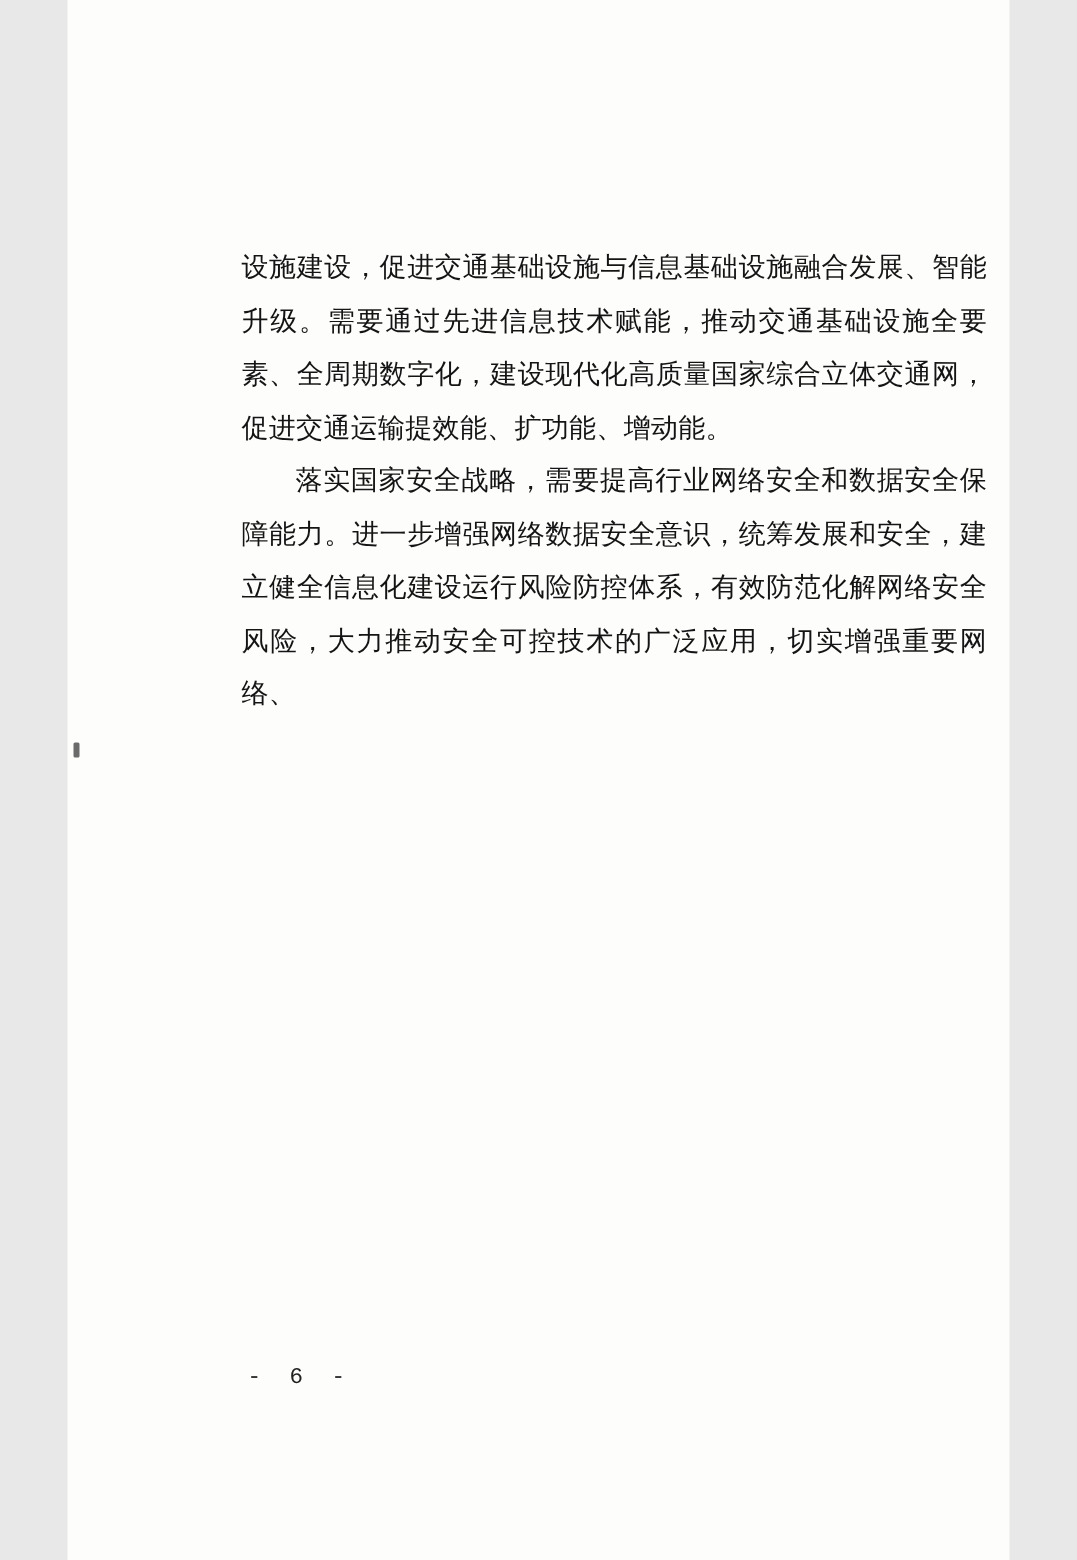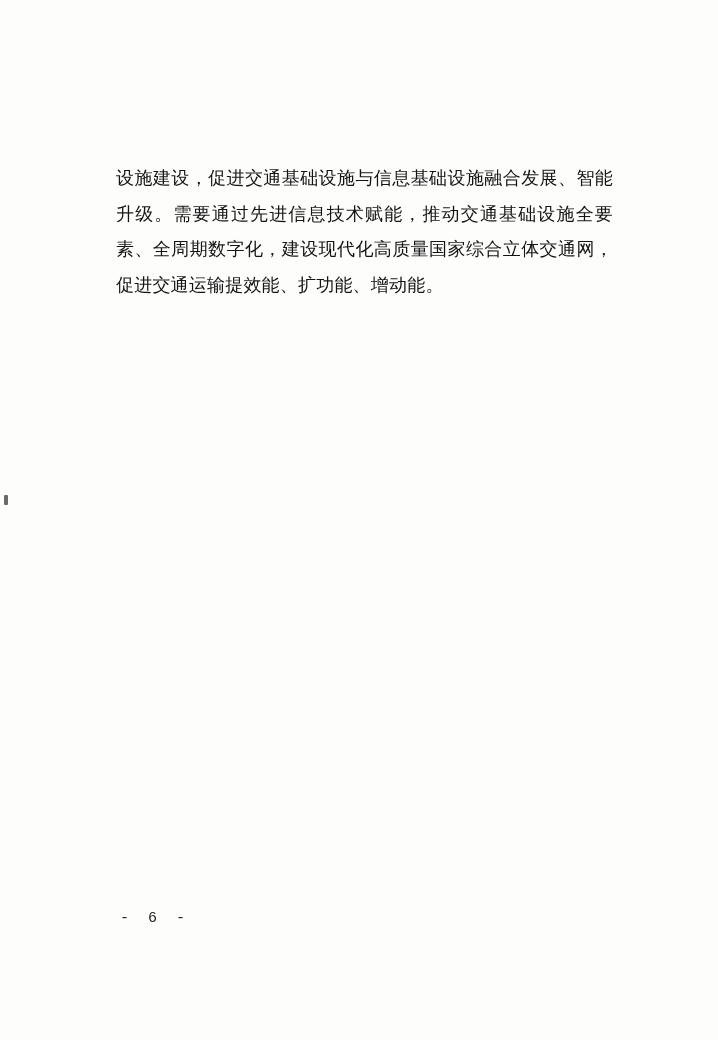--- a/index.html
+++ b/index.html
@@ -2,21 +2,21 @@
 <html><head>
 <meta charset="utf-8">
 <style>
   html, body {
     margin: 0;
     padding: 0;
     background: #e8e8e8;
   }
   .page {
     position: relative;
-    width: 718px;
+    width: 628px;
     height: 1040px;
     margin: 0 auto;
     background: #fdfdfc;
     overflow: hidden;
     font-family: "Liberation Serif", "DejaVu Serif", serif;
     color: #141414;
   }
   .text-block {
     position: absolute;
     left: 116px;
@@ -57,17 +57,18 @@
 </style>
 </head>
 <body>
 
 <div class="page">
 
   <span class="scan-artifact"></span>
 
   <div class="text-block">
     <p class="para no-indent">设施建设，促进交通基础设施与信息基础设施融合发展、智能升级。需要通过先进信息技术赋能，推动交通基础设施全要素、全周期数字化，建设现代化高质量国家综合立体交通网，促进交通运输提效能、扩功能、增动能。</p>
+    <p class="para">落实国家安全战略，需要提高行业网络安全和数据安全保障能力。进一步增强网络数据安全意识，统筹发展和安全，建立健全信息化建设运行风险防控体系，有效防范化解网络安全风险，大力推动安全可控技术的广泛应用，切实增强重要网络、</p>
   </div>
 
   <div class="page-number">- 6 -</div>
 
 </div>
 
 </body></html>

